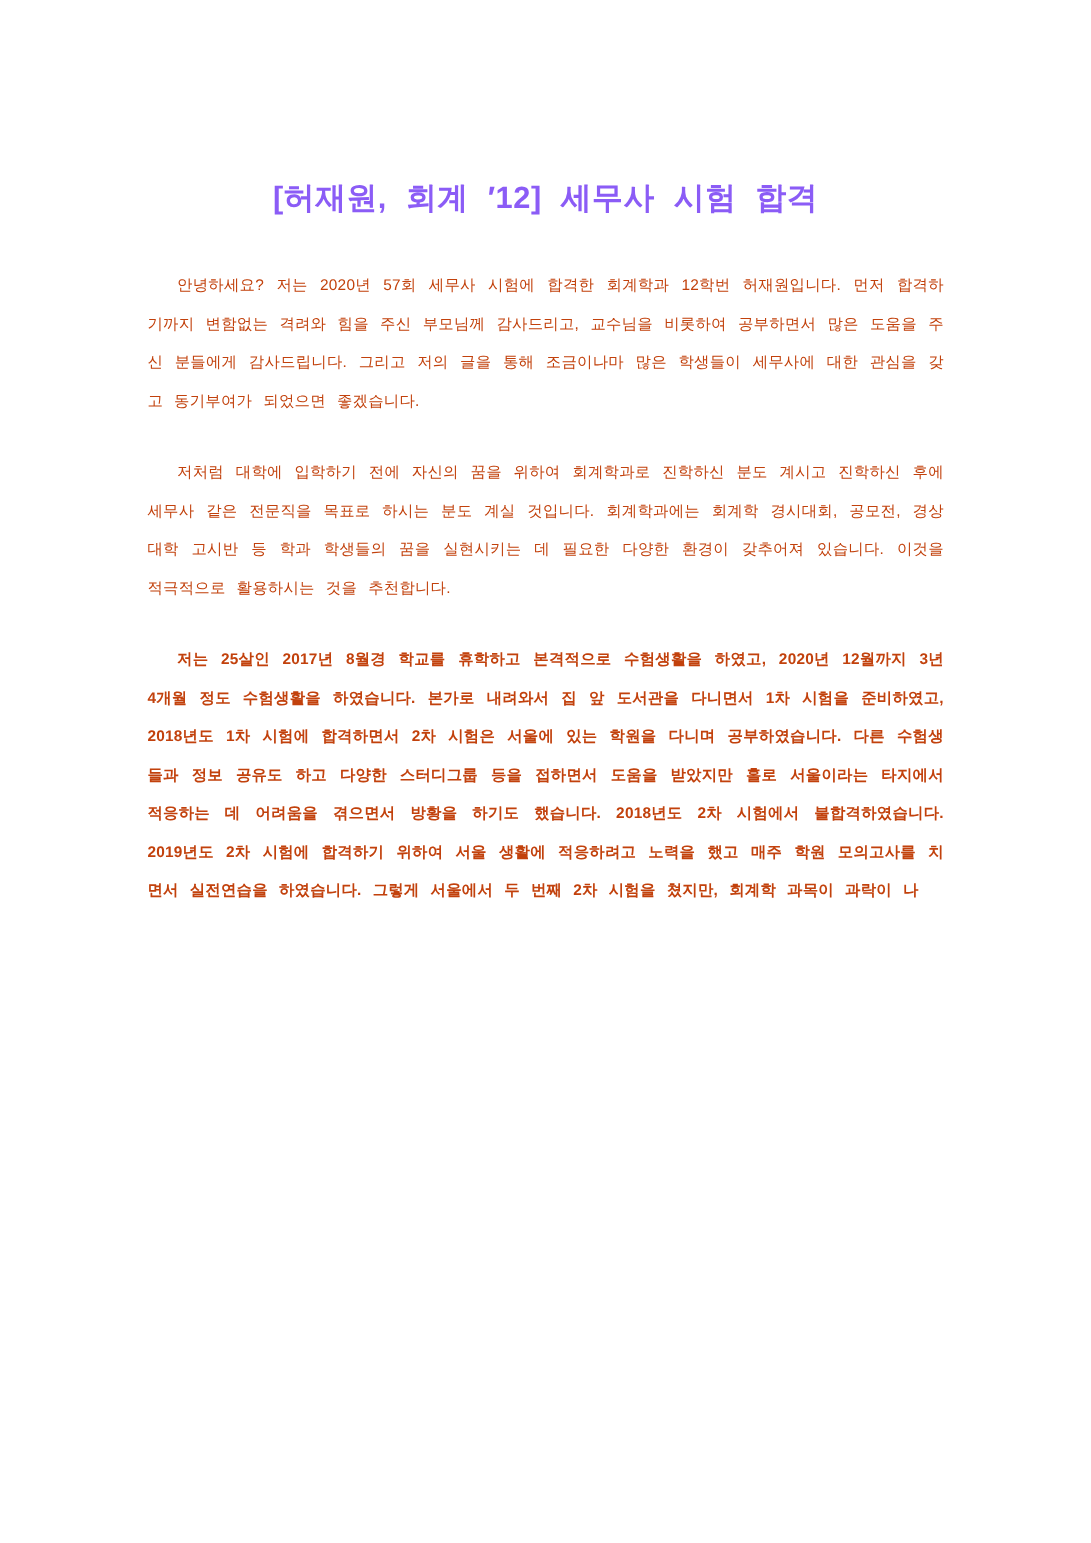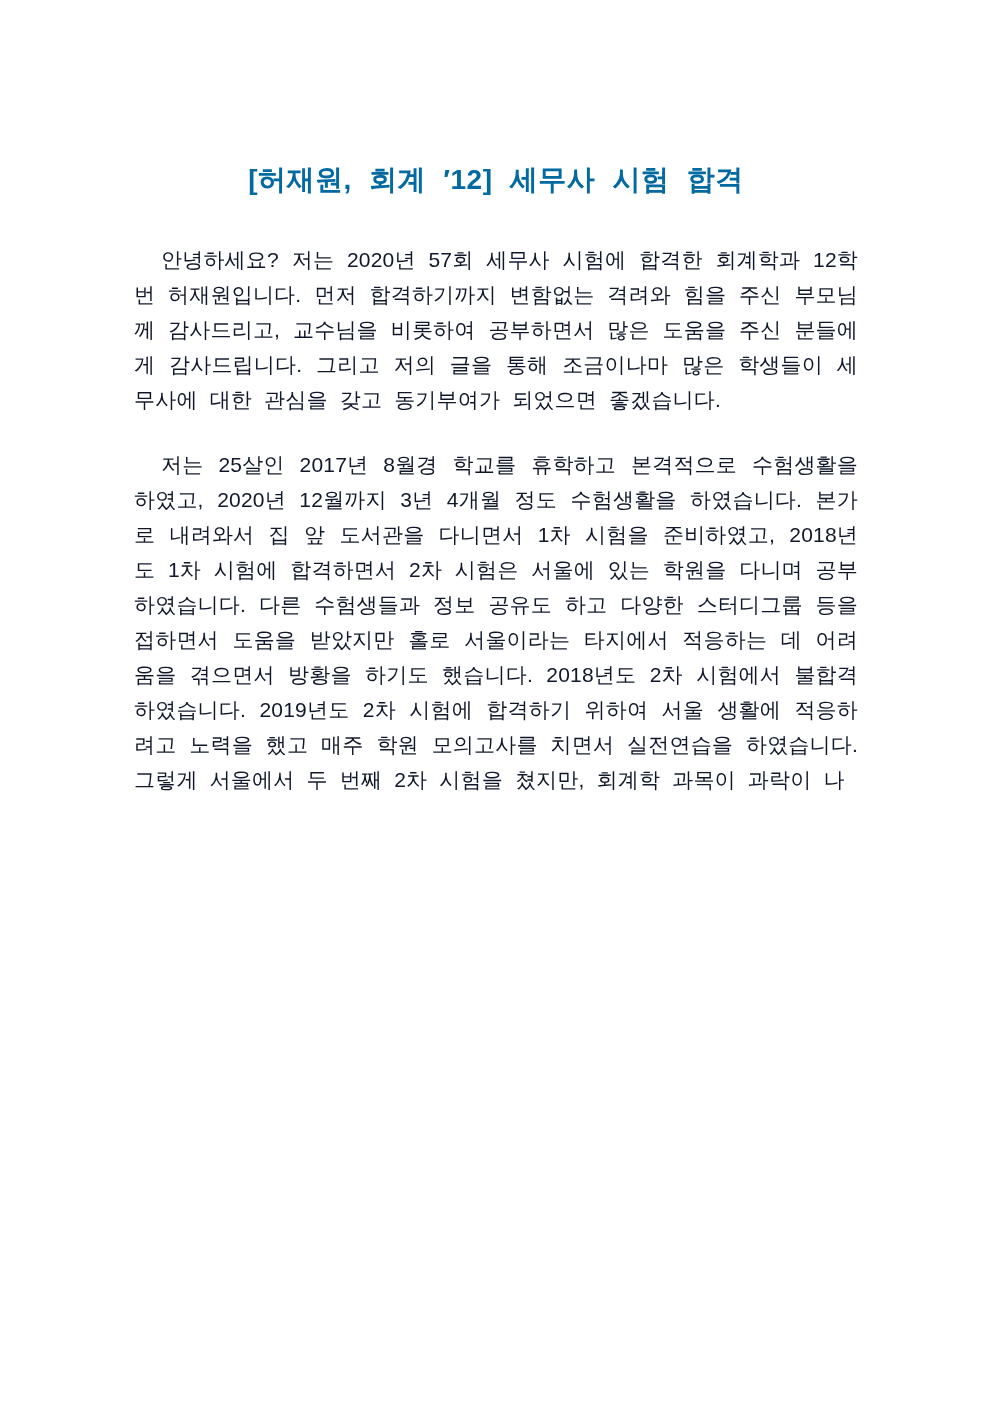--- a/index.html
+++ b/index.html
@@ -19,43 +19,45 @@
     height: 1403px;
     padding: 160px 134px 0 134px;
     background: #ffffff;
   }
   .doc-title {
     margin: 0 0 42px 0;
     text-align: center;
     font-size: 28px;
     line-height: 40px;
     font-weight: bold;
-    color: #0369a1;
+    color: #8b5cf6;
     word-spacing: 9px;
     letter-spacing: 0.5px;
   }
   .doc-body p.para {
     margin: 0 0 30px 0;
-    font-size: 21px;
+    font-size: 14px;
     line-height: 35px;
-    color: #0f172a;
+    color: #c2410c;
     text-align: justify;
     text-justify: inter-word;
     text-indent: 27px;
     word-spacing: 6px;
     letter-spacing: 0.2px;
     word-break: normal;
   }
   .doc-body p.para:last-child {
     margin-bottom: 0;
+    font-weight: bold;
   }
 </style>
 </head>
 <body>
 
 <div class="page">
   <h1 class="doc-title">[허재원, 회계 ′12] 세무사 시험 합격</h1>
 
   <div class="doc-body">
     <p class="para">안녕하세요? 저는 2020년 57회 세무사 시험에 합격한 회계학과 12학번 허재원입니다. 먼저 합격하기까지 변함없는 격려와 힘을 주신 부모님께 감사드리고, 교수님을 비롯하여 공부하면서 많은 도움을 주신 분들에게 감사드립니다. 그리고 저의 글을 통해 조금이나마 많은 학생들이 세무사에 대한 관심을 갖고 동기부여가 되었으면 좋겠습니다.</p>
+    <p class="para">저처럼 대학에 입학하기 전에 자신의 꿈을 위하여 회계학과로 진학하신 분도 계시고 진학하신 후에 세무사 같은 전문직을 목표로 하시는 분도 계실 것입니다. 회계학과에는 회계학 경시대회, 공모전, 경상대학 고시반 등 학과 학생들의 꿈을 실현시키는 데 필요한 다양한 환경이 갖추어져 있습니다. 이것을 적극적으로 활용하시는 것을 추천합니다.</p>
     <p class="para">저는 25살인 2017년 8월경 학교를 휴학하고 본격적으로 수험생활을 하였고, 2020년 12월까지 3년 4개월 정도 수험생활을 하였습니다. 본가로 내려와서 집 앞 도서관을 다니면서 1차 시험을 준비하였고, 2018년도 1차 시험에 합격하면서 2차 시험은 서울에 있는 학원을 다니며 공부하였습니다. 다른 수험생들과 정보 공유도 하고 다양한 스터디그룹 등을 접하면서 도움을 받았지만 홀로 서울이라는 타지에서 적응하는 데 어려움을 겪으면서 방황을 하기도 했습니다. 2018년도 2차 시험에서 불합격하였습니다. 2019년도 2차 시험에 합격하기 위하여 서울 생활에 적응하려고 노력을 했고 매주 학원 모의고사를 치면서 실전연습을 하였습니다. 그렇게 서울에서 두 번째 2차 시험을 쳤지만, 회계학 과목이 과락이 나</p>
   </div>
 </div>
 
 </body></html>

